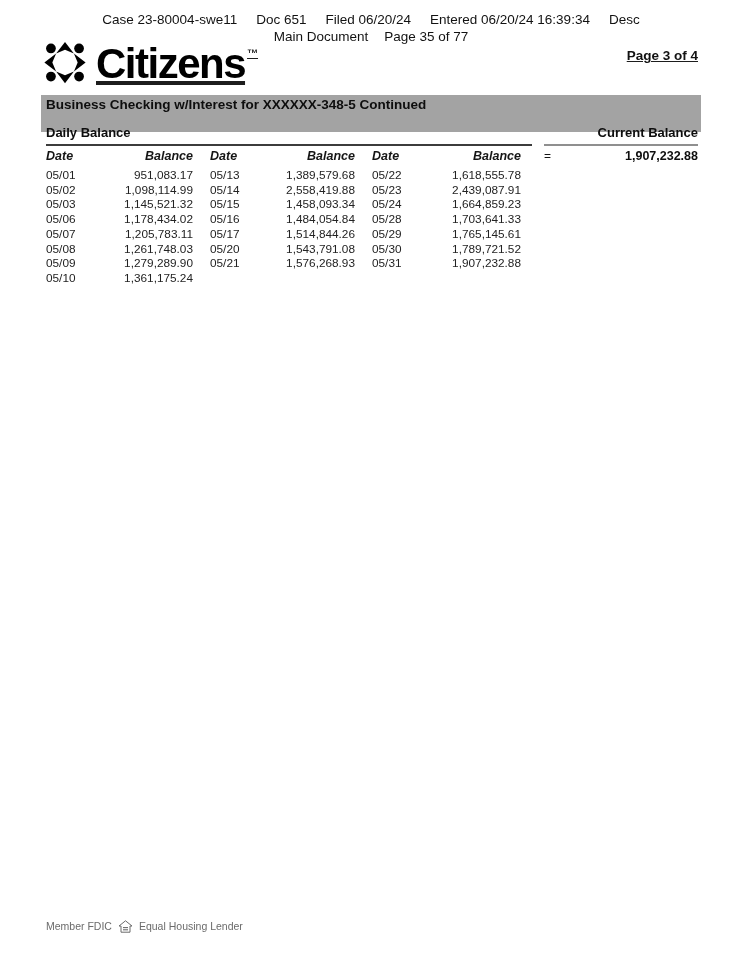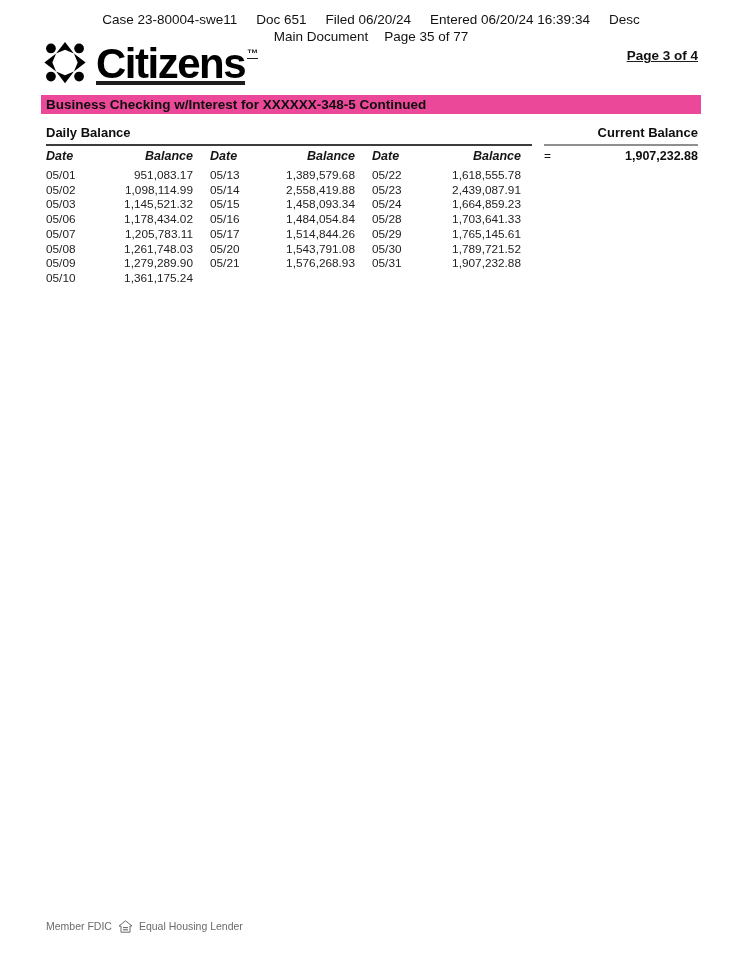--- a/index.html
+++ b/index.html
@@ -30,22 +30,22 @@
   .daisy { width: 50px; height: 45px; margin-right: 6px; }
   .brand-name {
     font-size: 42px; font-weight: bold; letter-spacing: -1.5px;
     line-height: 42px; color: #000;
   }
   .tm { font-size: 11px; font-weight: bold; margin-left: 2px; align-self: flex-start; margin-top: 7px; }
   .page-label { font-size: 13.5px; font-weight: bold; margin-top: 8px; color: #121212; padding-left: 37px; }
 
   
   .section-banner {
-    position: absolute; top: 95px; left: 41px; width: 660px; height: 19px;
-    background: #ec4899; color: #0e0e0e;
+    position: absolute; top: 95px; left: 41px; width: 660px; height: 37px;
+    background: #a3a3a3; color: #0e0e0e;
     font-size: 13.5px; font-weight: bold; line-height: 19px;
     padding-left: 5px;
   }
 
   
   .table-area { position: absolute; top: 125px; left: 46px; width: 652px; }
   .titles-row { display: flex; justify-content: space-between; }
   .daily-title, .current-title { font-size: 13px; font-weight: bold; color: #0e0e0e; line-height: 15px; }
   .rule { position: absolute; height: 0; }
   .rule-left  { top: 19px; left: 0; width: 486px; border-top: 2px solid #3c3c3c; }

